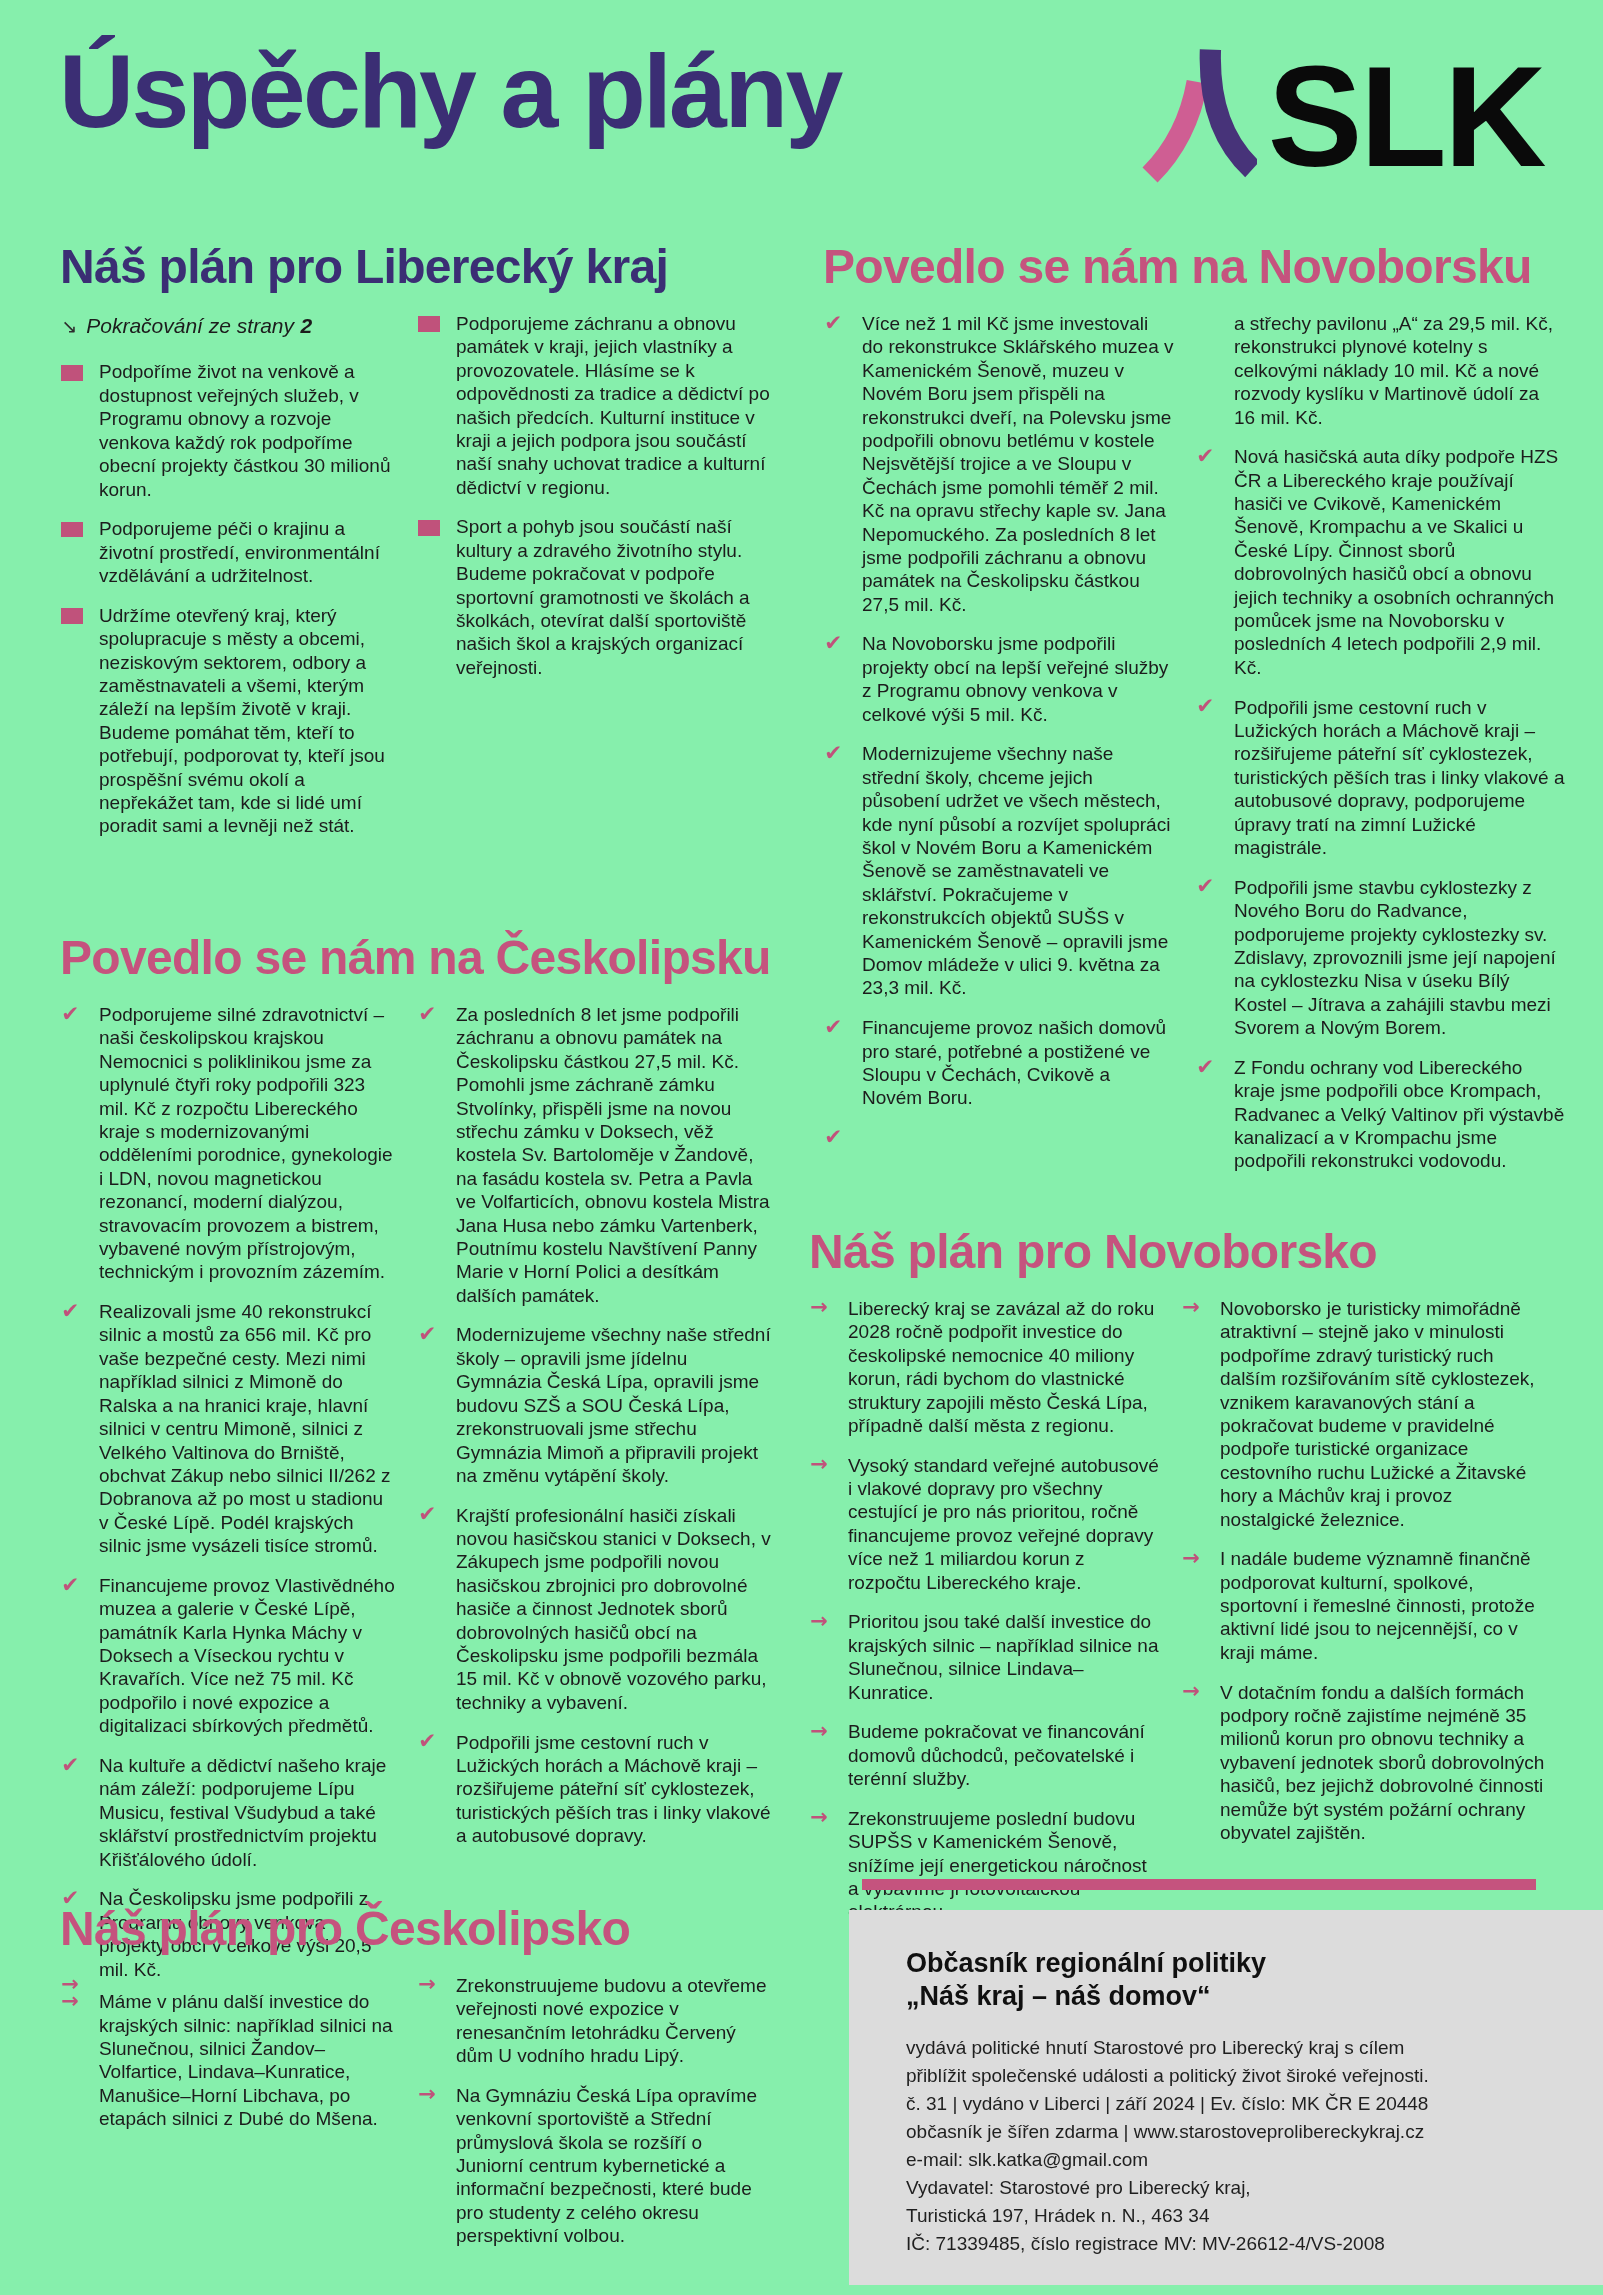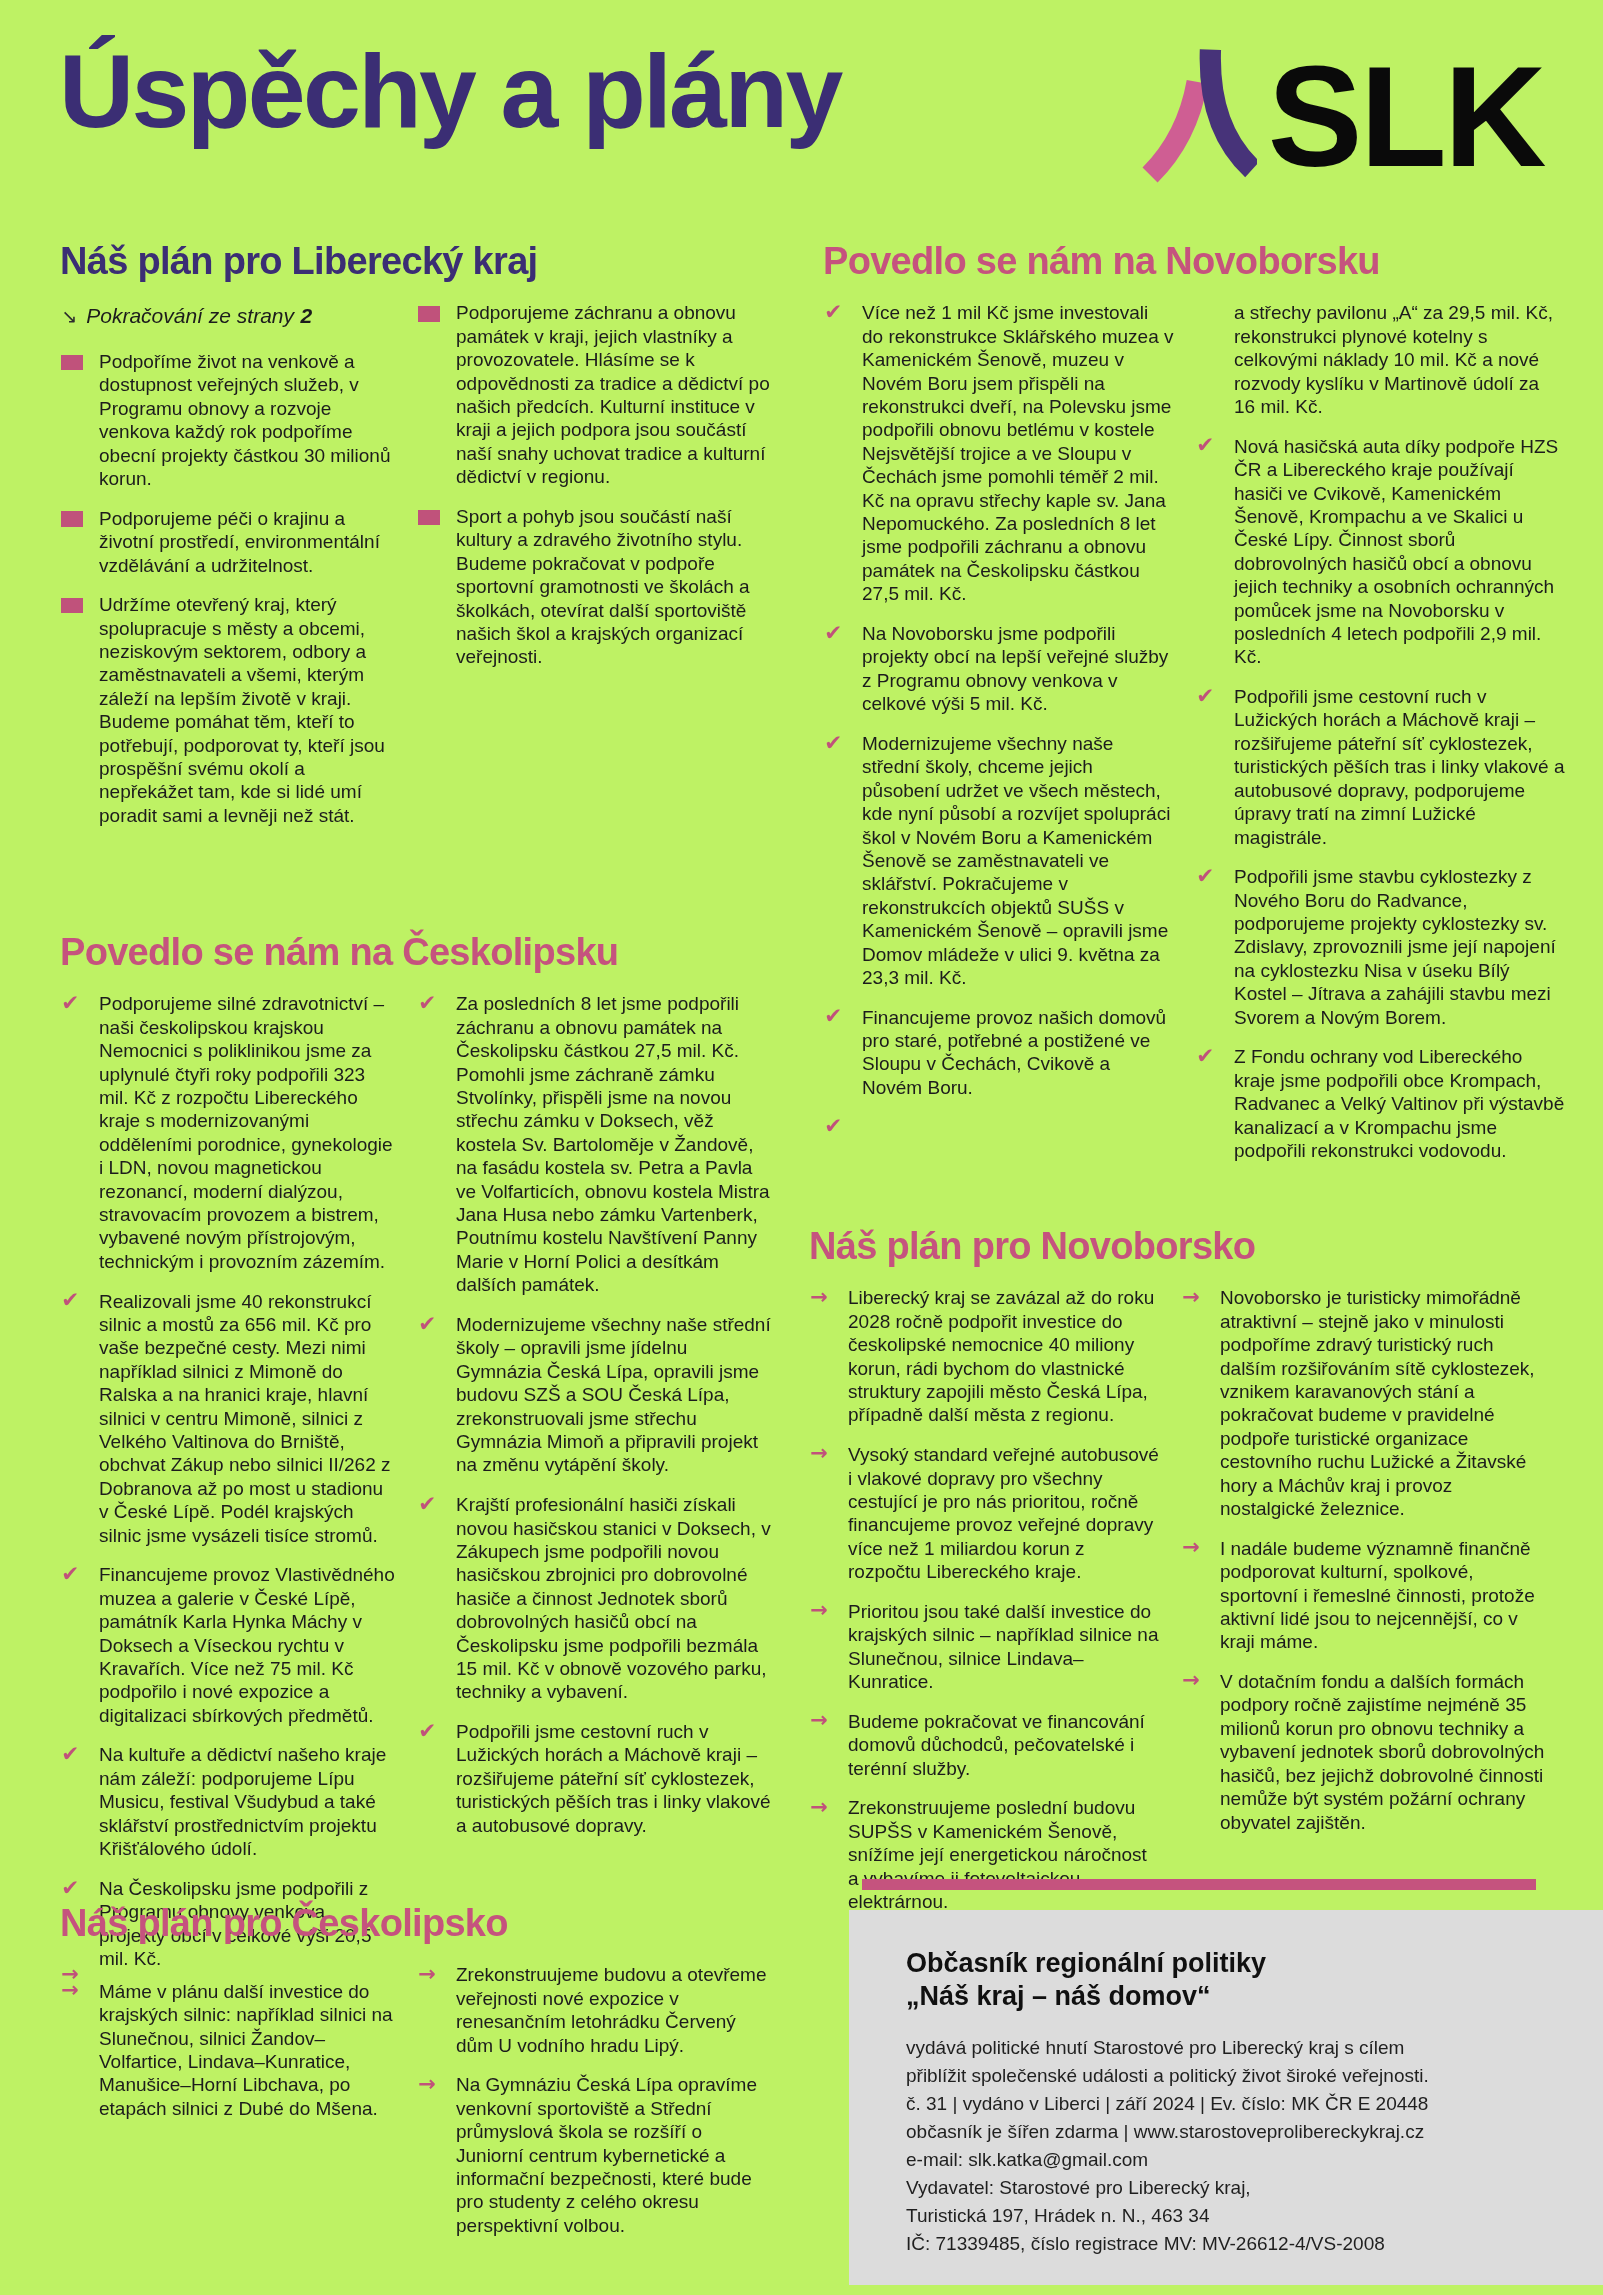--- a/index.html
+++ b/index.html
@@ -1,20 +1,20 @@
 <!DOCTYPE html>
 <html lang="cs" style="font-size:10.4px"><head>
 <meta charset="utf-8">
 <style>
   html,body{margin:0;padding:0;background:#ffffff;}
   .page{
     position:relative;
     width:1604px;
     height:2295px;
-    background:#bef264;
+    background:#86efac;
     font-family:"Liberation Sans", sans-serif;
     color:#1c1c1c;
     overflow:hidden;
   }
   
   .main-title{
     position:absolute;
     left:59px;
     top:34px;
     margin:0;
@@ -40,21 +40,21 @@
     font-size:142px;
     font-weight:bold;
     color:#0a0a0a;
     letter-spacing:-2.6px;
     line-height:154px;
   }
   
   .section{position:absolute;}
   .sec-heading{
     margin:0 0 19.5px 0;
-    font-size:38px;
+    font-size:48px;
     font-weight:bold;
     line-height:1.05;
     letter-spacing:-0.7px;
   }
   .purple{color:#3b2e74;}
   .pink{color:#c5537e;}
   .cols{display:flex;}
   .colA{width:336px;margin-right:21px;}
   .colB{width:354px;}
   .colC{width:351px;margin-right:21px;}

